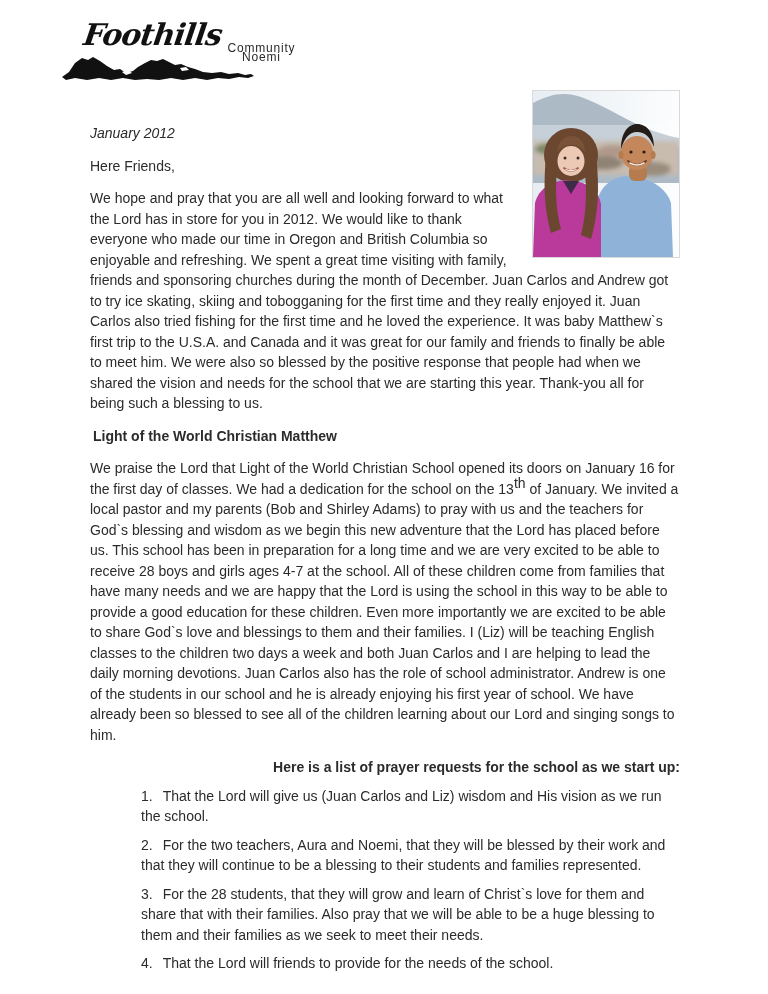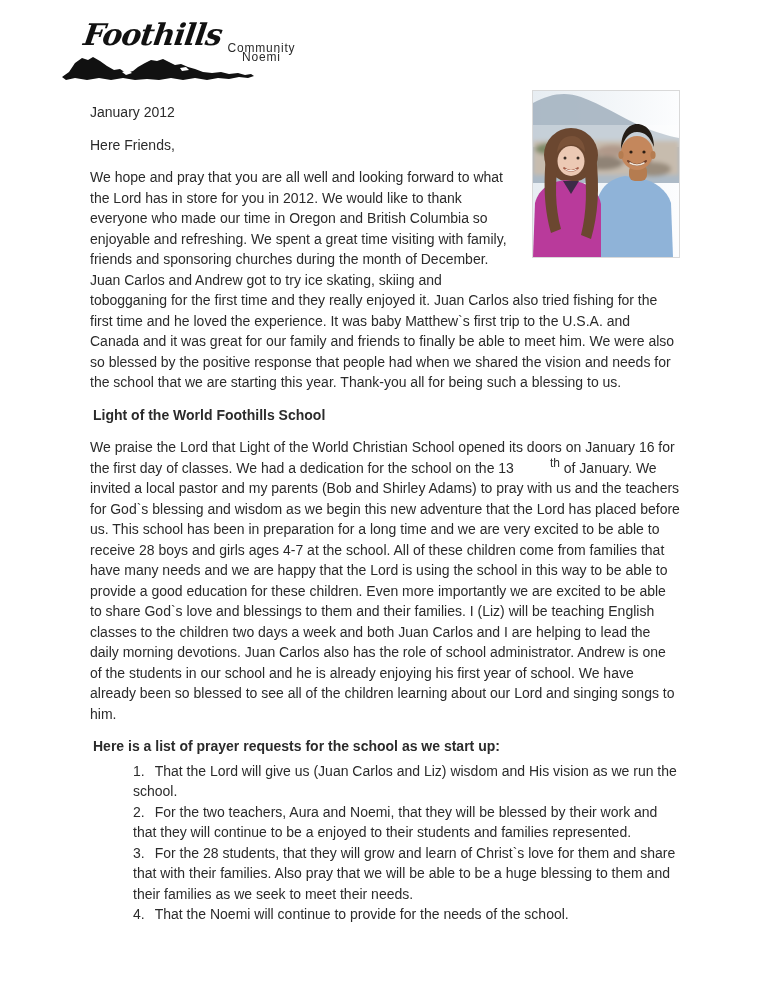--- a/index.html
+++ b/index.html
@@ -53,27 +53,27 @@
     border: 1px solid #d9d9d9;
     box-sizing: border-box;
     overflow: hidden;
     background: #eef2f5;
   }
   .photo svg { display: block; }
 
   
   .body-text { font-size: 14px; line-height: 20.5px; }
   .body-text p { margin: 0 0 12px 0; }
-  p.date-line { margin-top: 17px; }
+  p.date-line { margin-top: 38px; font-style: italic; }
   p.heading { font-weight: bold; padding-left: 3px; }
-  p.heading-tight { margin-bottom: 4px; }
-  sup { font-size: 12px; line-height: 0; margin-left: 36px; }
+  p.heading-tight { margin-bottom: 4px; text-align: right; }
+  sup { font-size: 14px; line-height: 0; }
 
   .plist { margin-left: 43px; }
-  .plist .li { margin: 0; }
+  .plist .li { margin: 8px; }
   .plist .num { margin-right: 10px; }
 </style>
 </head>
 <body>
 
 <div class="page">
 
   <div class="logo">
     <div class="logo-row">
       <span class="logo-script">Foothills</span>
@@ -148,27 +148,27 @@
         <path d="M33,78.5 Q38,81 43,78.5" stroke="#f6ebe2" stroke-width="1.3" fill="none" stroke-linecap="round"></path>
       </g>
     </svg>
   </div>
 
   <div class="body-text">
     <p class="date-line">January 2012</p>
     <p>Here Friends,</p>
     <p>We hope and pray that you are all well and looking forward to what the Lord has in store for you in 2012. We would like to thank everyone who made our time in Oregon and British Columbia so enjoyable and refreshing. We spent a great time visiting with family, friends and sponsoring churches during the month of December. Juan Carlos and Andrew got to try ice skating, skiing and tobogganing for the first time and they really enjoyed it. Juan Carlos also tried fishing for the first time and he loved the experience. It was baby Matthew`s first trip to the U.S.A. and Canada and it was great for our family and friends to finally be able to meet him. We were also so blessed by the positive response that people had when we shared the vision and needs for the school that we are starting this year. Thank-you all for being such a blessing to us.</p>
 
-    <p class="heading">Light of the World Foothills School</p>
+    <p class="heading">Light of the World Christian Matthew</p>
 
     <p><span>We praise the Lord that Light of the World Christian School opened its doors on January 16 for the first day of classes. We had a dedication for the school on the 13</span><sup>th</sup><span> of January. We invited a local pastor and my parents (Bob and Shirley Adams) to pray with us and the teachers for God`s blessing and wisdom as we begin this new adventure that the Lord has placed before us. This school has been in preparation for a long time and we are very excited to be able to receive 28 boys and girls ages 4-7 at the school. All of these children come from families that have many needs and we are happy that the Lord is using the school in this way to be able to provide a good education for these children. Even more importantly we are excited to be able to share God`s love and blessings to them and their families. I (Liz) will be teaching English classes to the children two days a week and both Juan Carlos and I are helping to lead the daily morning devotions. Juan Carlos also has the role of school administrator. Andrew is one of the students in our school and he is already enjoying his first year of school. We have already been so blessed to see all of the children learning about our Lord and singing songs to him.</span></p>
 
     <p class="heading heading-tight">Here is a list of prayer requests for the school as we start up:</p>
 
     <div class="plist">
       <div class="li"><span class="num">1.</span><span>That the Lord will give us (Juan Carlos and Liz) wisdom and His vision as we run the school.</span></div>
-      <div class="li"><span class="num">2.</span><span>For the two teachers, Aura and Noemi, that they will be blessed by their work and that they will continue to be a enjoyed to their students and families represented.</span></div>
+      <div class="li"><span class="num">2.</span><span>For the two teachers, Aura and Noemi, that they will be blessed by their work and that they will continue to be a blessing to their students and families represented.</span></div>
       <div class="li"><span class="num">3.</span><span>For the 28 students, that they will grow and learn of Christ`s love for them and share that with their families. Also pray that we will be able to be a huge blessing to them and their families as we seek to meet their needs.</span></div>
-      <div class="li"><span class="num">4.</span><span>That the Noemi will continue to provide for the needs of the school.</span></div>
+      <div class="li"><span class="num">4.</span><span>That the Lord will friends to provide for the needs of the school.</span></div>
     </div>
   </div>
 
 </div>
 
 </body></html>

